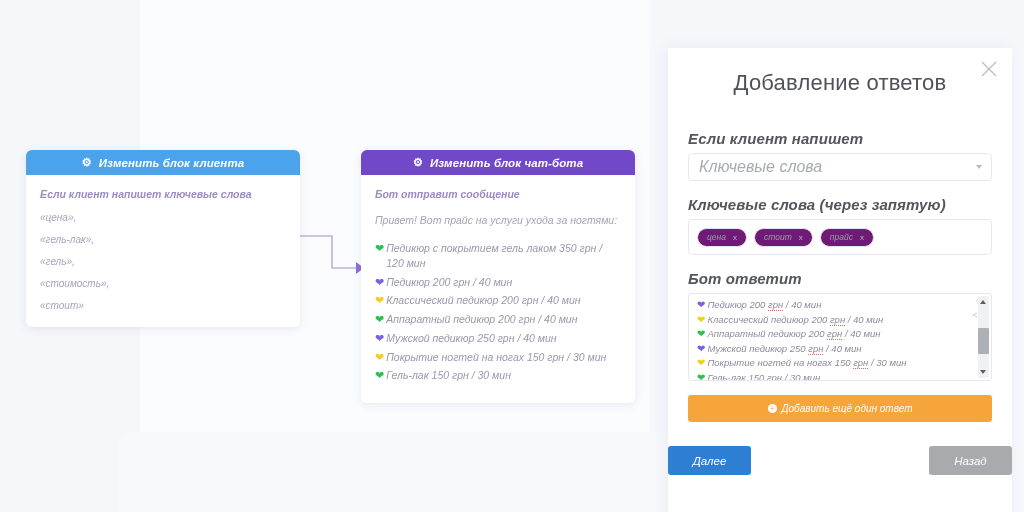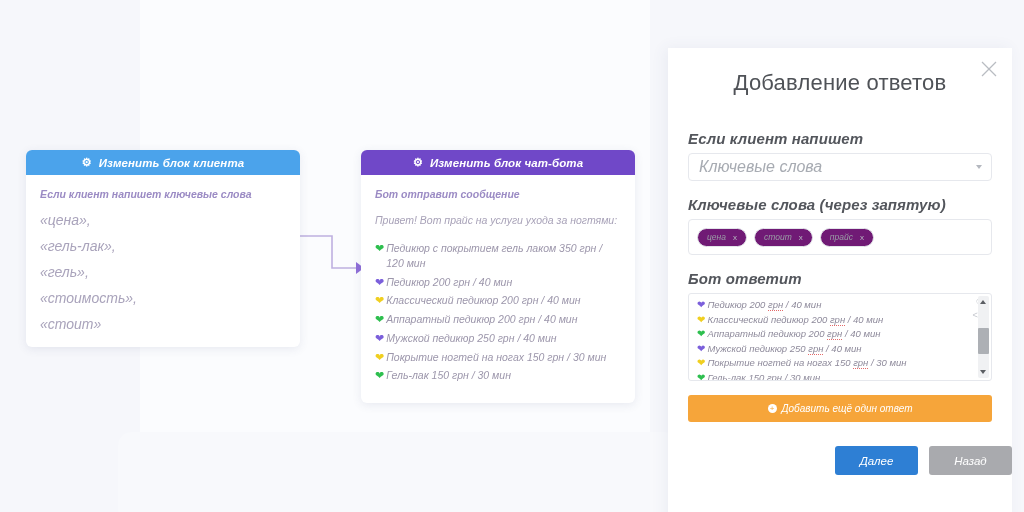--- a/index.html
+++ b/index.html
@@ -68,21 +68,21 @@
   }
   .flow-sub {
     font-size: 10.5px;
     font-style: italic;
     font-weight: bold;
     color: #9b8bc4;
     margin-bottom: 11px;
     line-height: 1.3;
   }
   .kw-line {
-    font-size: 14px;
+    font-size: 10px;
     font-style: italic;
     color: #a9a3bb;
     line-height: 1;
     margin-bottom: 12px;
   }
   .kw-line:last-child { margin-bottom: 0; }
 
   #client-block { left: 26px; top: 150px; width: 274px; }
   #client-block .flow-header { background: #4ba3eb; }
 
@@ -301,21 +301,21 @@
     background: #ffffff;
     color: #f6a53a;
     font-size: 8px;
     font-style: normal;
     line-height: 1;
   }
 
   #panel-footer {
     margin-top: 24px;
     display: flex;
-    justify-content: flex-end;
+    justify-content: space-between;
     gap: 11px;
   }
   .footer-btn {
     height: 29px;
     min-width: 83px;
     padding: 0 16px;
     border: none;
     border-radius: 3px;
     color: #ffffff;
     font-size: 11.5px;

